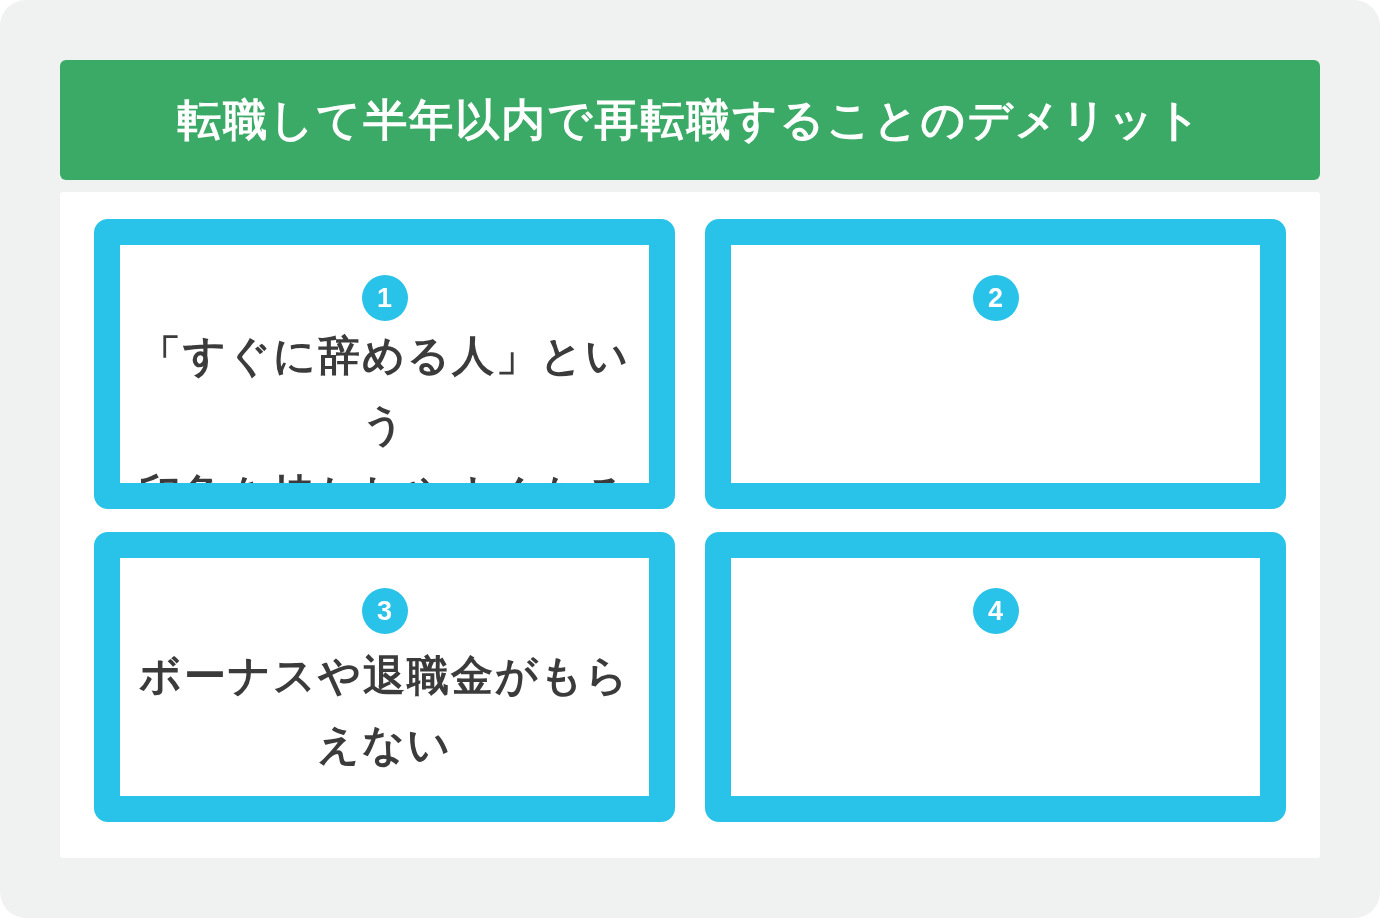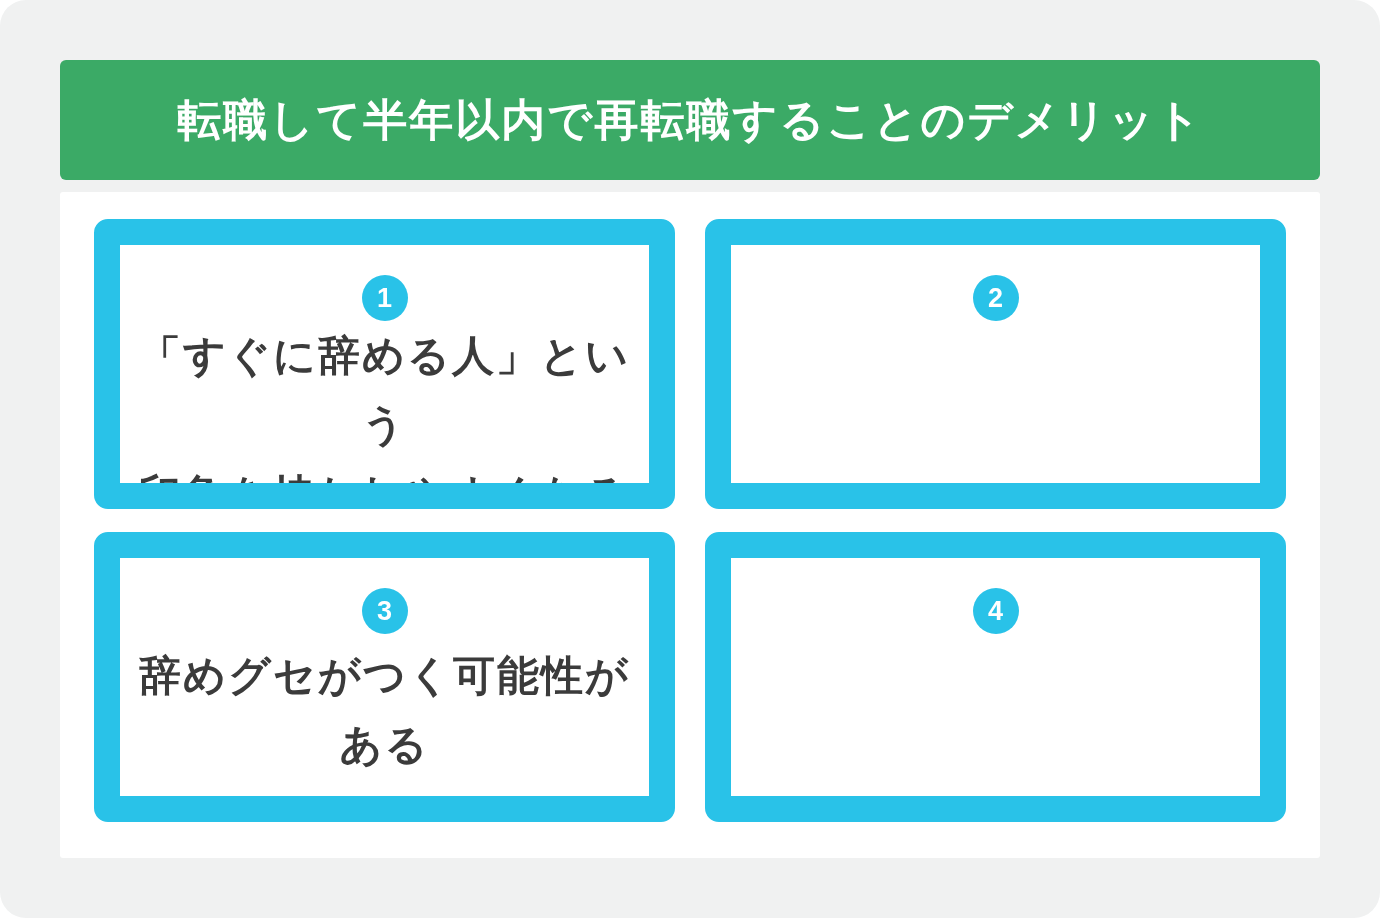--- a/index.html
+++ b/index.html
@@ -130,21 +130,21 @@
       <div class="card">
         <div class="number-badge">
           <span>2</span>
         </div>
       </div>
 
       <div class="card">
         <div class="number-badge">
           <span>3</span>
         </div>
-        <div class="card-text">辞めグセがつく可能性がある</div>
+        <div class="card-text">ボーナスや退職金がもらえない</div>
       </div>
 
       <div class="card">
         <div class="number-badge">
           <span>4</span>
         </div>
       </div>
 
     </div>
   </div>

